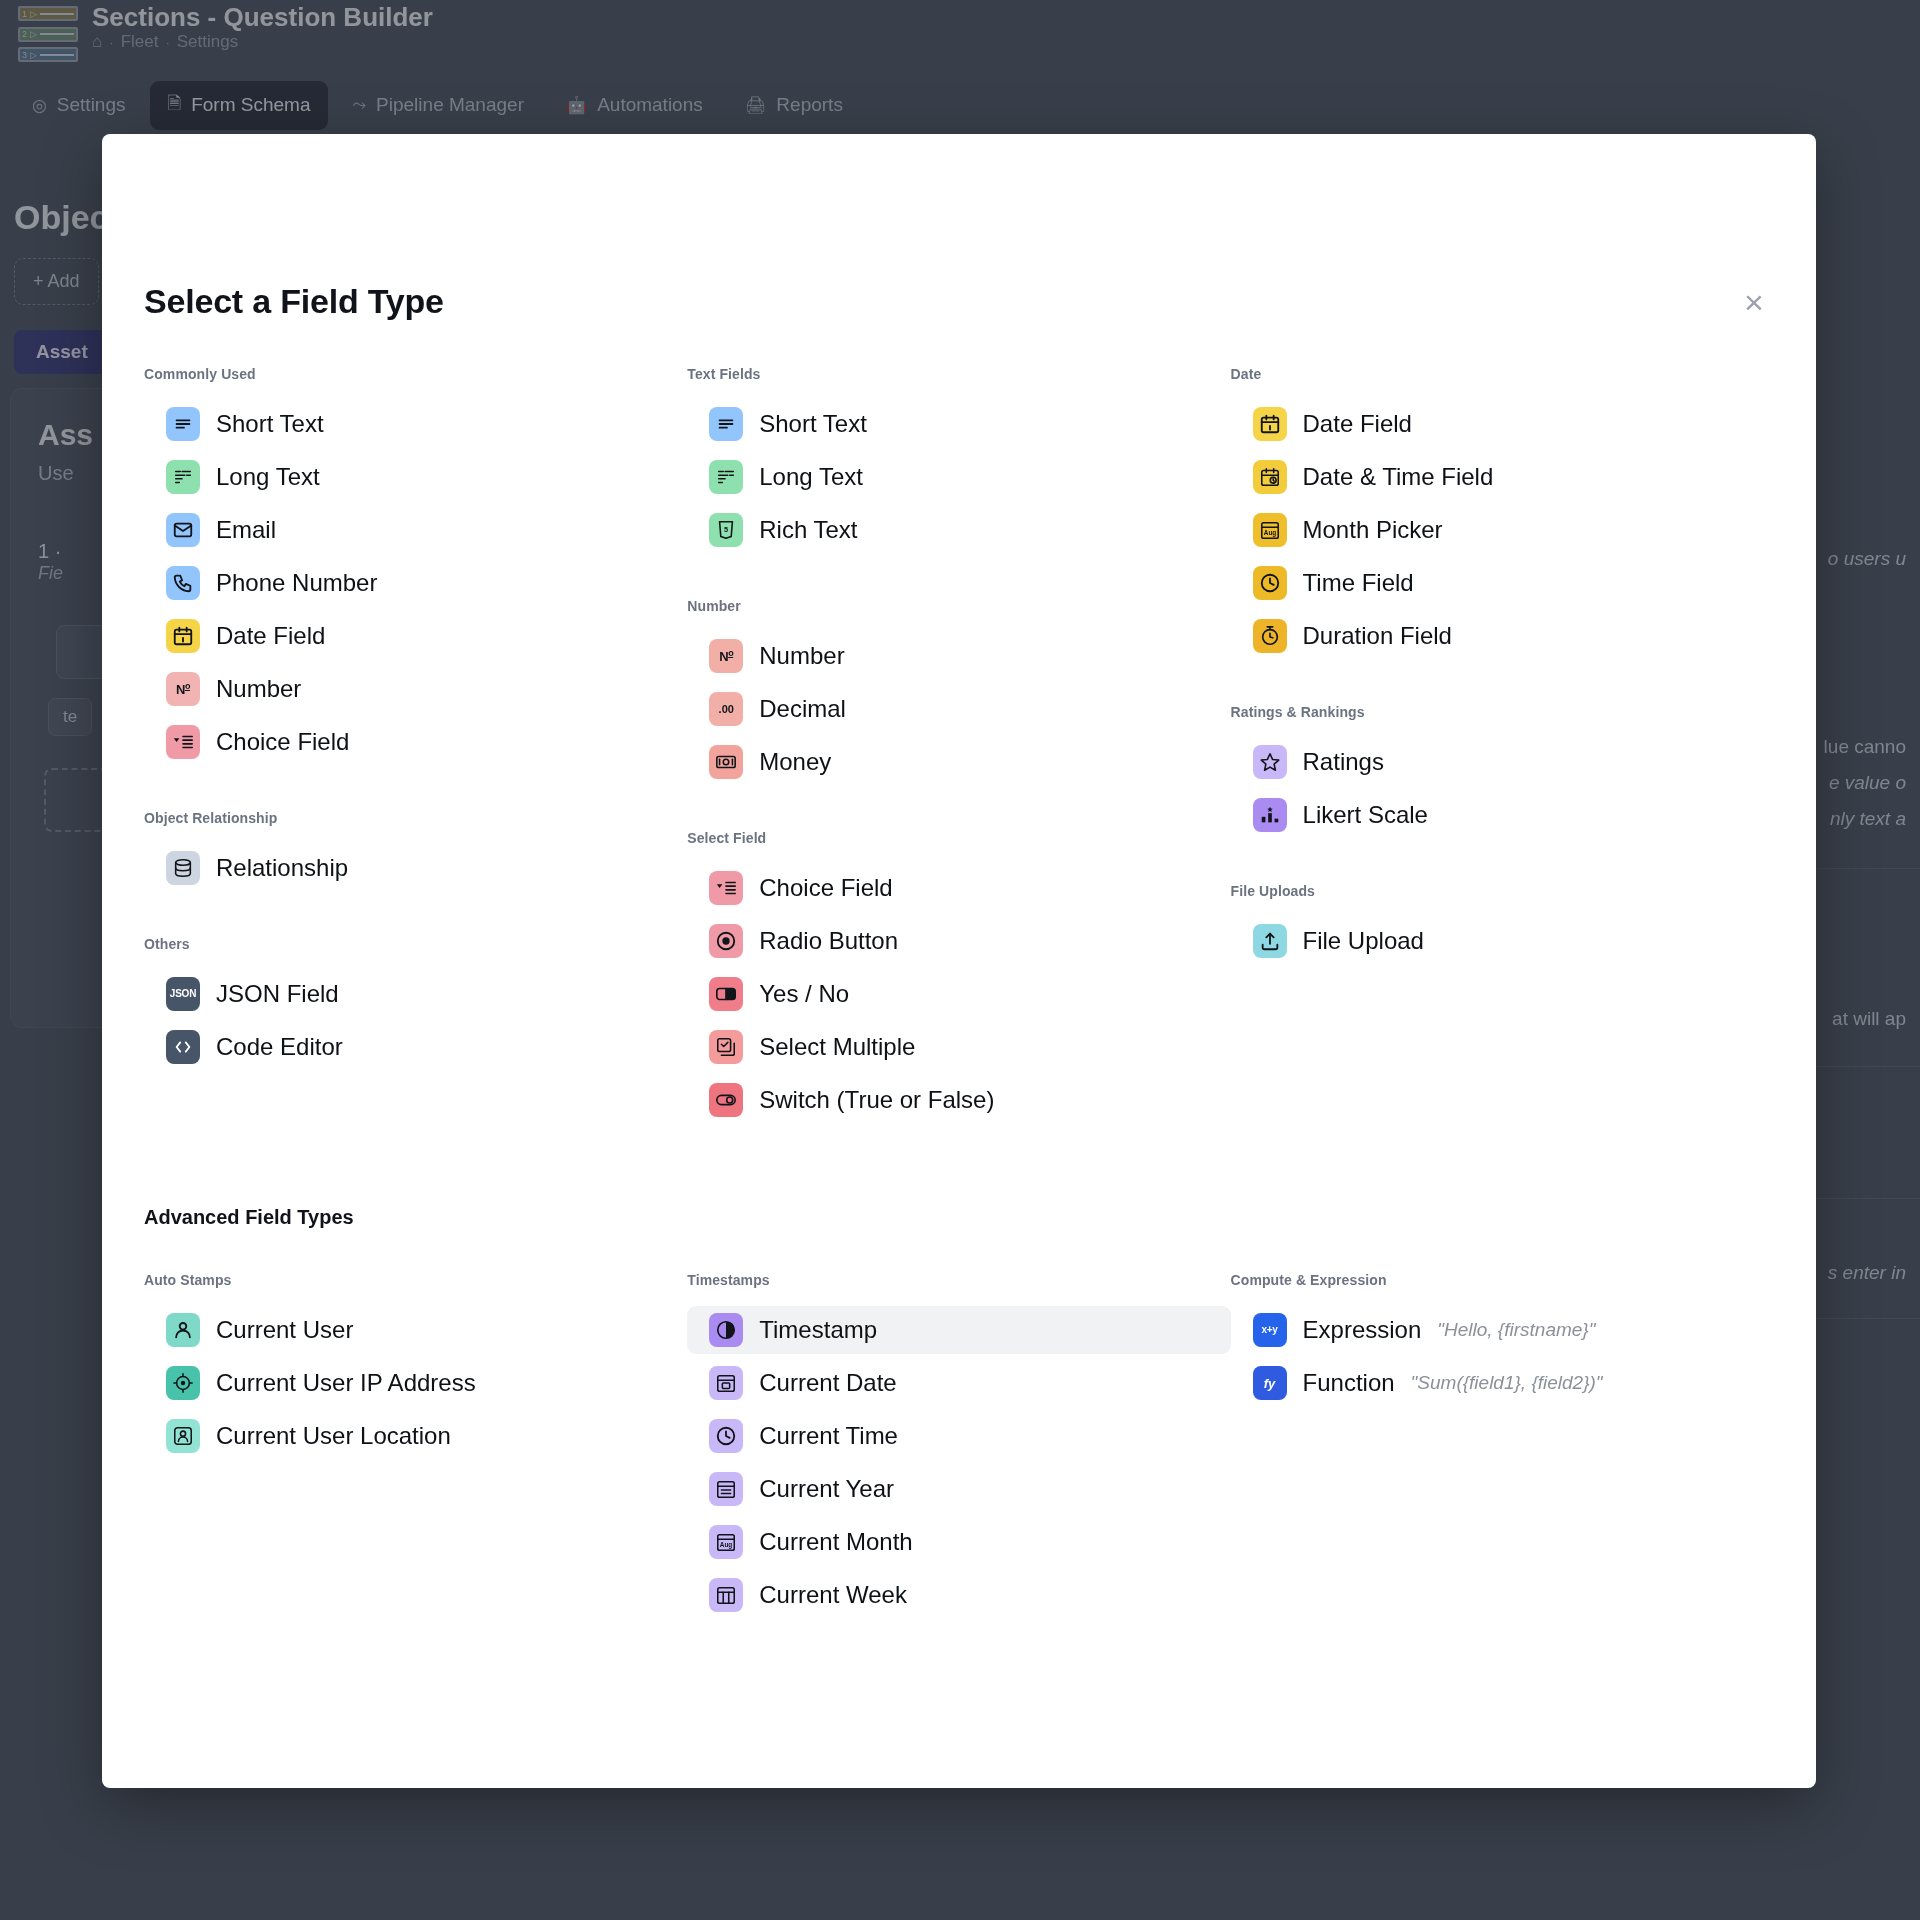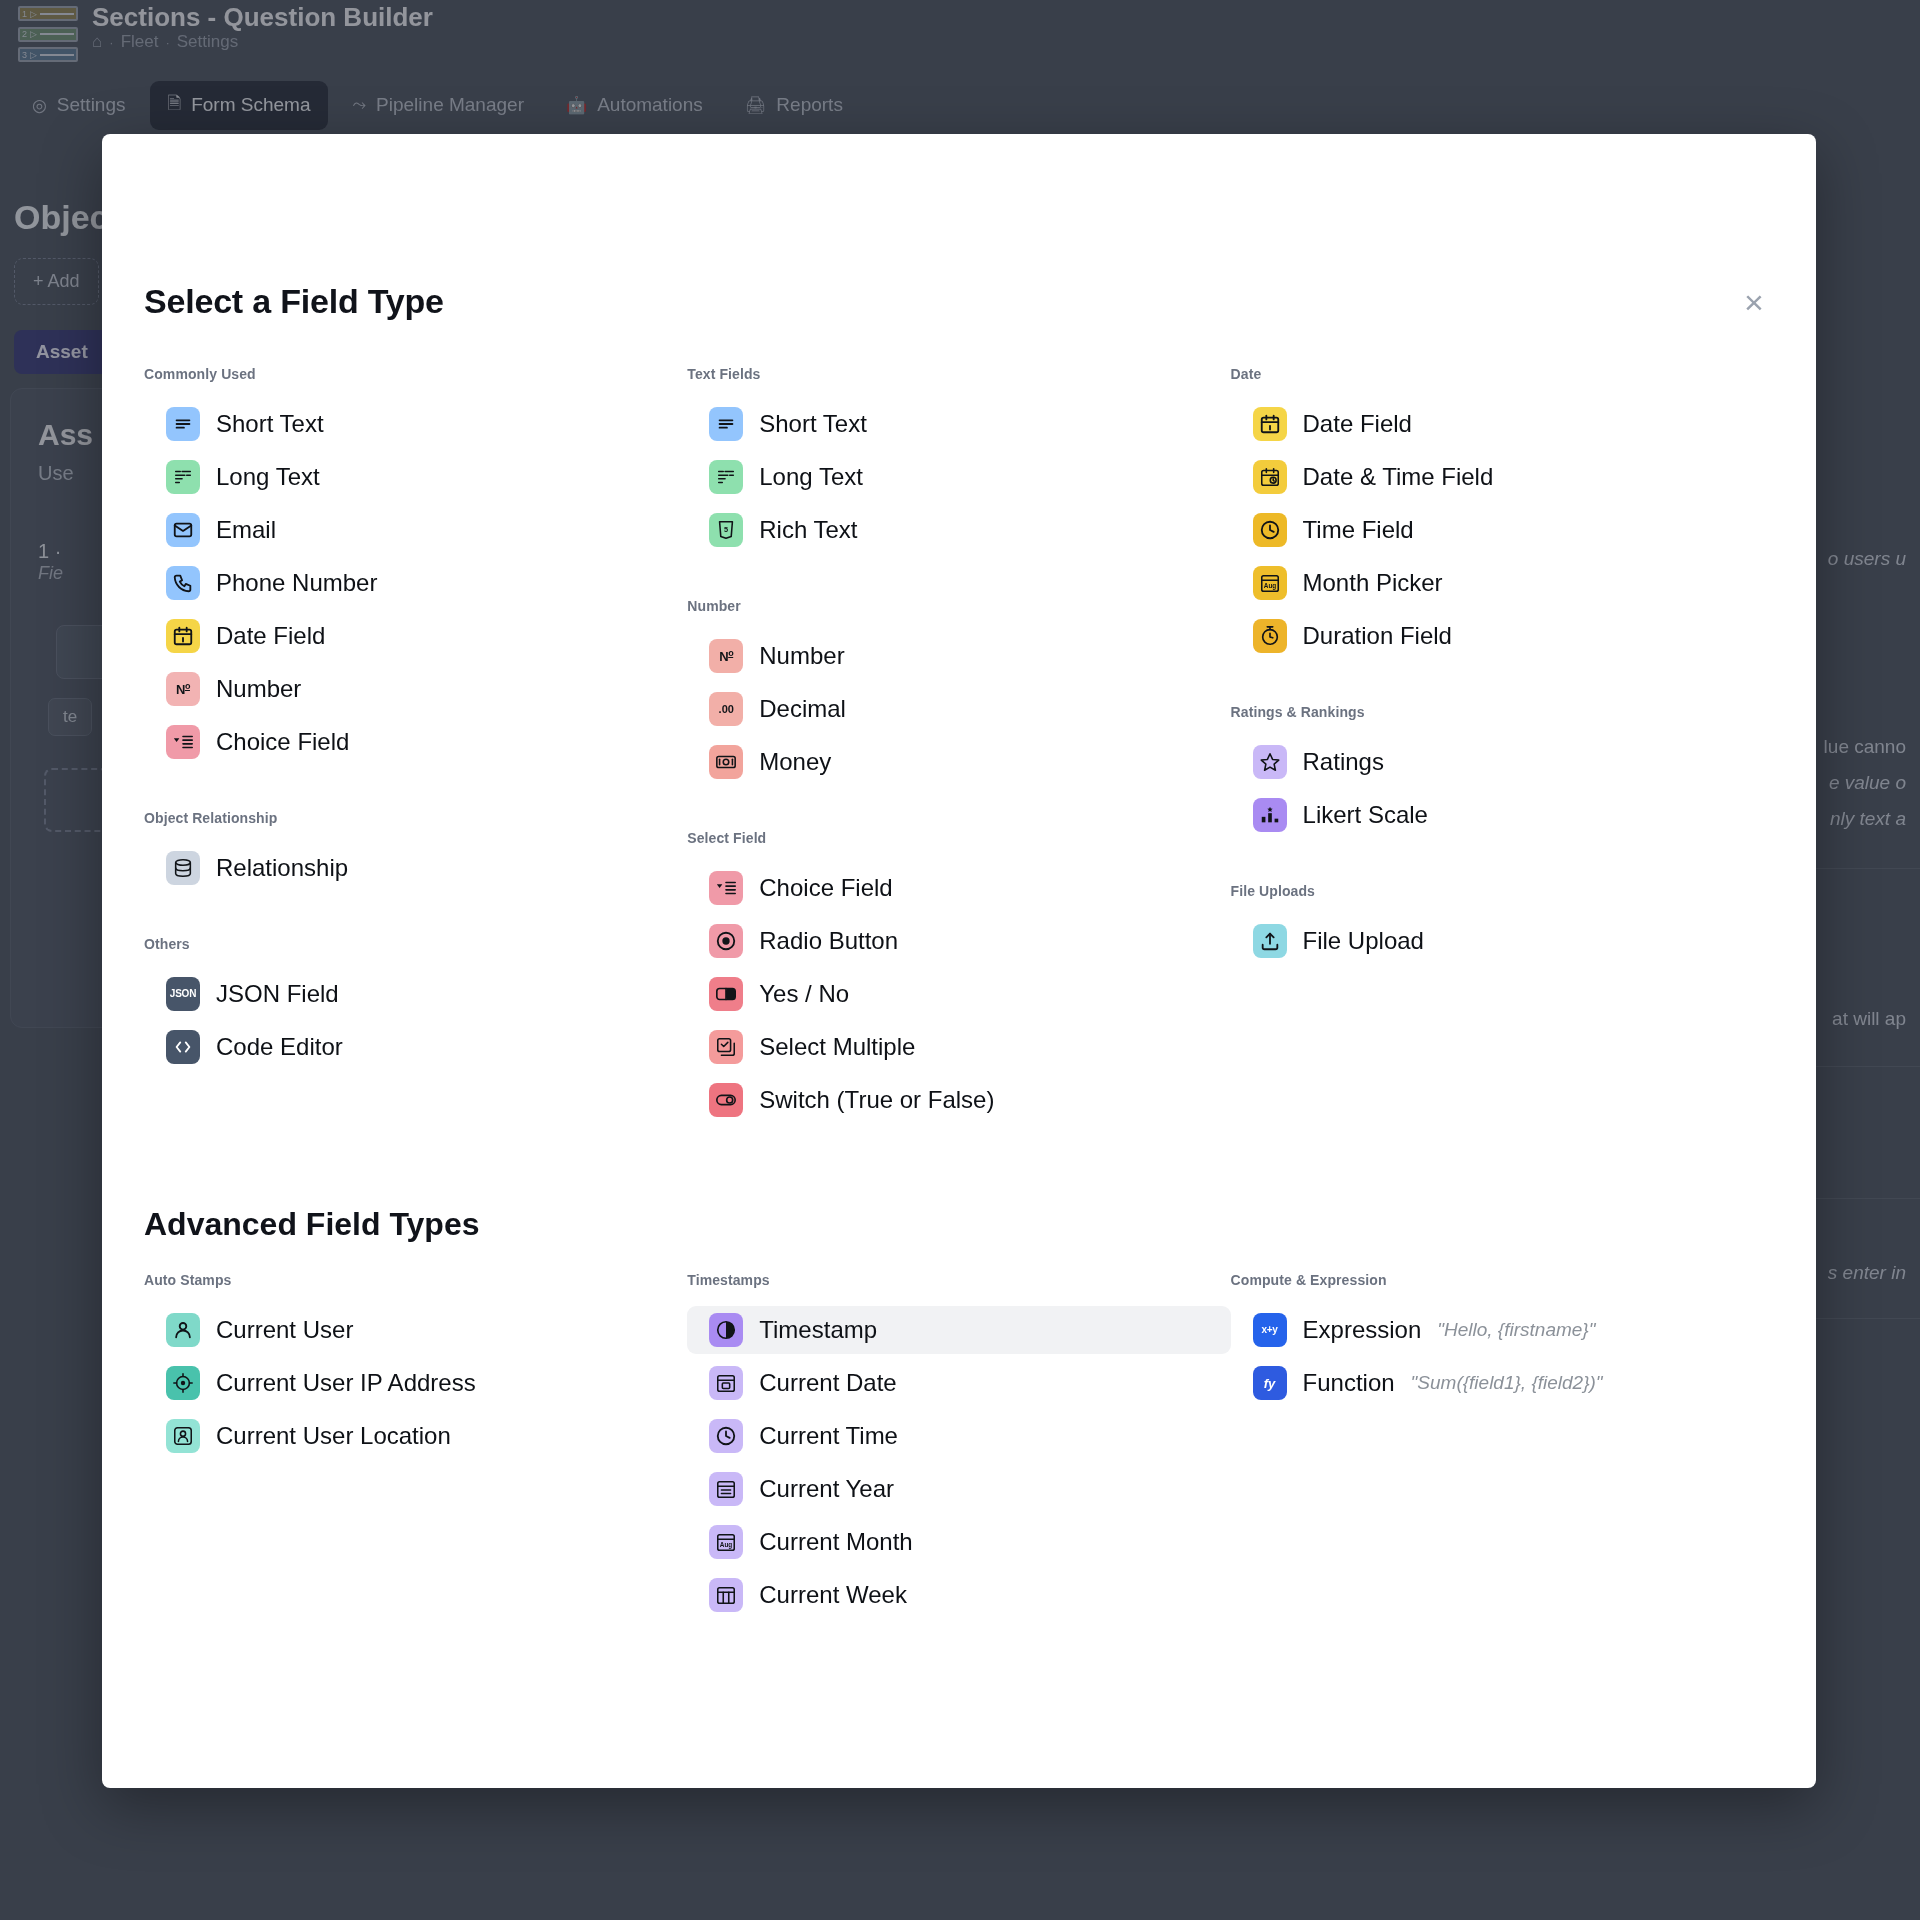--- a/index.html
+++ b/index.html
@@ -146,21 +146,21 @@
     display: flex; align-items: center; justify-content: center;
     font-size: 13px; font-weight: bold; color: #111418;
     line-height: 1;
     overflow: hidden;
   }
   .ico svg { display: block; }
   .ico.dark { color: #ffffff; }
 
   .adv-title {
     position: absolute; left: 42px; top: 1072px;
-    font-size: 32px; font-weight: bold; color: #10131a;
+    font-size: 20px; font-weight: bold; color: #10131a;
   }
   .cols2 {
     position: absolute; left: 42px; top: 1138px; right: 42px;
     display: flex;
   }
 </style>
 </head>
 <body>
 
 <div id="app-bg">
@@ -501,37 +501,37 @@
                 <line x1="3" y1="10" x2="21" y2="10"></line>
                 <line x1="8" y1="3" x2="8" y2="7"></line>
                 <line x1="16" y1="3" x2="16" y2="7"></line>
                 <circle cx="15.5" cy="15.5" r="3.2"></circle>
                 <path d="M15.5 14v1.6l1.1.8"></path>
               </svg>
             </span>
             <span class="item-label">Date &amp; Time Field</span>
           </div>
           <div class="item">
-            <span class="ico" style="background: rgb(237, 185, 39);">
-              <svg width="22" height="22" viewBox="0 0 24 24" fill="none" stroke="currentColor" stroke-width="2" stroke-linecap="round" stroke-linejoin="round">
-                <circle cx="12" cy="12" r="9"></circle>
-                <polyline points="12 7 12 12 16 14"></polyline>
-              </svg>
-            </span>
-            <span class="item-label">Time Field</span>
-          </div>
-          <div class="item">
             <span class="ico" style="background: rgb(238, 190, 43);">
               <svg width="22" height="22" viewBox="0 0 24 24" fill="none" stroke="currentColor" stroke-width="1.7" stroke-linecap="round" stroke-linejoin="round">
                 <rect x="3" y="4" width="18" height="17" rx="2"></rect>
                 <line x1="3" y1="9" x2="21" y2="9"></line>
                 <text x="12" y="17.5" font-size="7" text-anchor="middle" fill="currentColor" stroke="none">Aug</text>
               </svg>
             </span>
             <span class="item-label">Month Picker</span>
+          </div>
+          <div class="item">
+            <span class="ico" style="background: rgb(237, 185, 39);">
+              <svg width="22" height="22" viewBox="0 0 24 24" fill="none" stroke="currentColor" stroke-width="2" stroke-linecap="round" stroke-linejoin="round">
+                <circle cx="12" cy="12" r="9"></circle>
+                <polyline points="12 7 12 12 16 14"></polyline>
+              </svg>
+            </span>
+            <span class="item-label">Time Field</span>
           </div>
           <div class="item">
             <span class="ico" style="background: rgb(237, 180, 42);">
               <svg width="22" height="22" viewBox="0 0 24 24" fill="none" stroke="currentColor" stroke-width="1.8" stroke-linecap="round" stroke-linejoin="round">
                 <circle cx="12" cy="13" r="8"></circle>
                 <line x1="9" y1="2" x2="15" y2="2"></line>
                 <line x1="12" y1="2" x2="12" y2="5"></line>
                 <polyline points="12 9 12 13 15 14"></polyline>
               </svg>
             </span>

